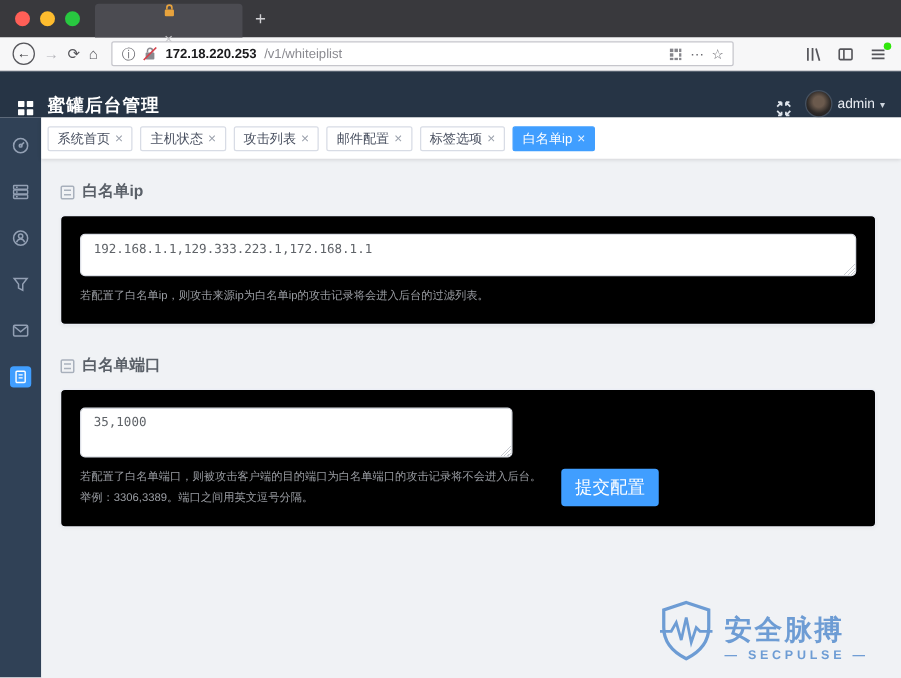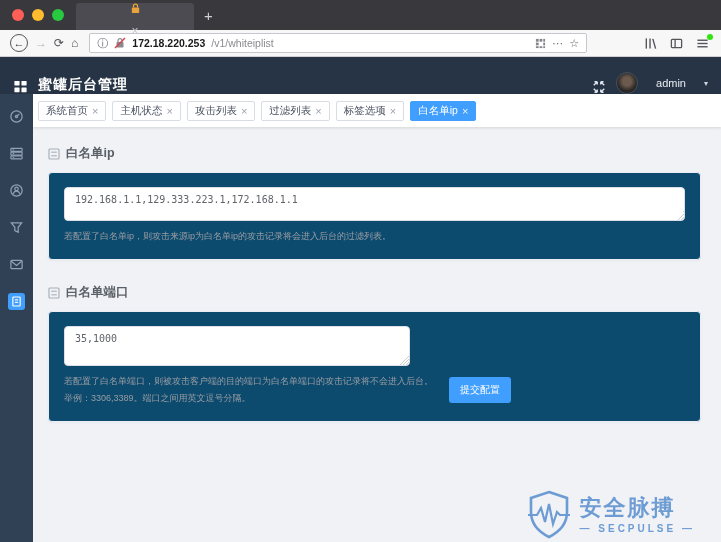--- a/index.html
+++ b/index.html
@@ -27,21 +27,21 @@
   .url-spacer { flex:1; }
   .pageaction { color:#6a6a70; font-size:11px; }
   .chromeicons { display:flex; align-items:center; gap:13px; margin-left:46px; padding-right:2px; }
   .hamburger { position:relative; display:flex; }
   .badge { position:absolute; top:-3px; right:-4px; width:6px; height:6px; border-radius:50%; background:#30e60b; }
 
   
   .app-header { height:37px; background:#263445; display:flex; align-items:flex-end; gap:10px; padding:0 13px; color:#fff; }
   .app-title { font-size:14px; font-weight:600; letter-spacing:1px; }
   .hspacer { flex:1; }
-  .user-box { display:flex; align-items:center; gap:18px;margin-top:24px; }
+  .user-box { display:flex; align-items:center; gap:4px;margin-top:24px; }
   .avatar { width:22px; height:22px; border-radius:50%; background:radial-gradient(circle at 50% 42%, #6b5a4d 0 28%, #2e2a28 60%, #17161a 100%); border:1px solid #44505f; }
   .username { font-size:11px; color:#e8ecf2; }
   .caret { font-size:8px; color:#cdd4dd; }
 
   
   .app-body { display:flex; height:448px; }
   .sidebar { width:33px; background:#304156; display:flex; flex-direction:column; align-items:center; padding-top:14px; gap:21px; flex:none; }
   .side-ico { width:16px; height:16px; display:flex; align-items:center; justify-content:center; }
   .side-ico svg { stroke:#93a0b4; }
   .side-ico.active { background:#409eff; border-radius:3px; width:17px; height:17px; }
@@ -51,32 +51,32 @@
   .tags-row { height:33px; background:#fff; display:flex; align-items:center; gap:6px; padding:0 8px 0 5px; box-shadow:0 1px 3px rgba(0,0,0,.12); position:relative; z-index:2; }
   .pill { height:20px; display:flex; align-items:center; gap:4px; padding:0 7px; background:#fff; border:1px solid #d8dce5; border-radius:2px; font-size:10.5px; color:#495060; white-space:nowrap; }
   .pill .x { font-size:11px; color:#9aa0ab; }
   .pill.active { background:#409eff; border-color:#409eff; color:#fff; }
   .pill.active .x { color:#eaf4ff; }
   .tspacer { flex:1; }
   .options-btn { background:#409eff; color:#fff; border:none; border-radius:3px; font-size:10.5px; padding:5px 9px; display:flex; align-items:center; gap:4px; font-family:inherit; }
 
   .content { flex:1; background:#f0f2f5; padding:14px 20px 0 15px; position:relative; overflow:hidden; }
   .sec-title { display:flex; align-items:center; gap:6px; color:#5a6068; font-size:12.5px; font-weight:600; margin:4px 0 10px 0; }
-  .card { background:#0c4a6e; border:1px solid #ebeef5; border-radius:4px; box-shadow:0 1px 3px rgba(0,0,0,.04); padding:14px 15px; }
+  .card { background:#000000; border:1px solid #ebeef5; border-radius:4px; box-shadow:0 1px 3px rgba(0,0,0,.04); padding:14px 15px; }
   .card + .sec-title { margin-top:24px; }
   textarea { display:block; border:1px solid #dcdfe6; border-radius:4px; padding:6px 10px; font-family:"DejaVu Sans Mono",monospace; font-size:10px; color:#5f6368; resize:none; outline:none; background:
     linear-gradient(135deg, transparent 0 50%, #c9ccd2 50% 55%, transparent 55% 65%, #c9ccd2 65% 70%, transparent 70% 80%, #c9ccd2 80% 85%, transparent 85%) no-repeat right bottom / 9px 9px, #fff; }
   .ta-ip { width:100%; height:34px; }
   .ta-port { width:346px; height:40px; }
   .help { font-size:9px; color:#9a9da3; margin-top:7px; line-height:1.9; }
   .port-foot { display:flex; align-items:center; }
-  .submit-btn { background:#409eff; color:#fff; border:none; border-radius:3px; font-size:10px; padding:6px 11px; margin-left:16px; margin-top:6px; font-family:inherit; white-space:nowrap; }
+  .submit-btn { background:#409eff; color:#fff; border:none; border-radius:3px; font-size:14px; padding:6px 11px; margin-left:16px; margin-top:6px; font-family:inherit; white-space:nowrap; }
 
   
-  .watermark { position:absolute; right:26px; bottom:2px; display:flex; align-items:center; gap:9px; color:#6d9cd4;margin-top:24px; }
+  .watermark { position:absolute; right:26px; bottom:12px; display:flex; align-items:flex-end; gap:9px; color:#6d9cd4;margin-top:24px; }
   .wm-cn { font-size:22px; font-weight:bold; letter-spacing:2px; line-height:1.1; }
   .wm-en { font-size:10px; font-weight:bold; letter-spacing:3px; margin-top:3px; }
 
   svg { display:block; }
 </style>
 </head>
 <body>
 
 <div class="titlebar">
   <div class="traffic">
@@ -231,21 +231,21 @@
       </span>
       <span class="pill">
         <span>主机状态</span>
         <span class="x">×</span>
       </span>
       <span class="pill">
         <span>攻击列表</span>
         <span class="x">×</span>
       </span>
       <span class="pill">
-        <span>过滤列表</span>
+        <span>邮件配置</span>
         <span class="x">×</span>
       </span>
       <span class="pill">
         <span>标签选项</span>
         <span class="x">×</span>
       </span>
       <span class="pill active">
         <span>白名单ip</span>
         <span class="x">×</span>
       </span>

